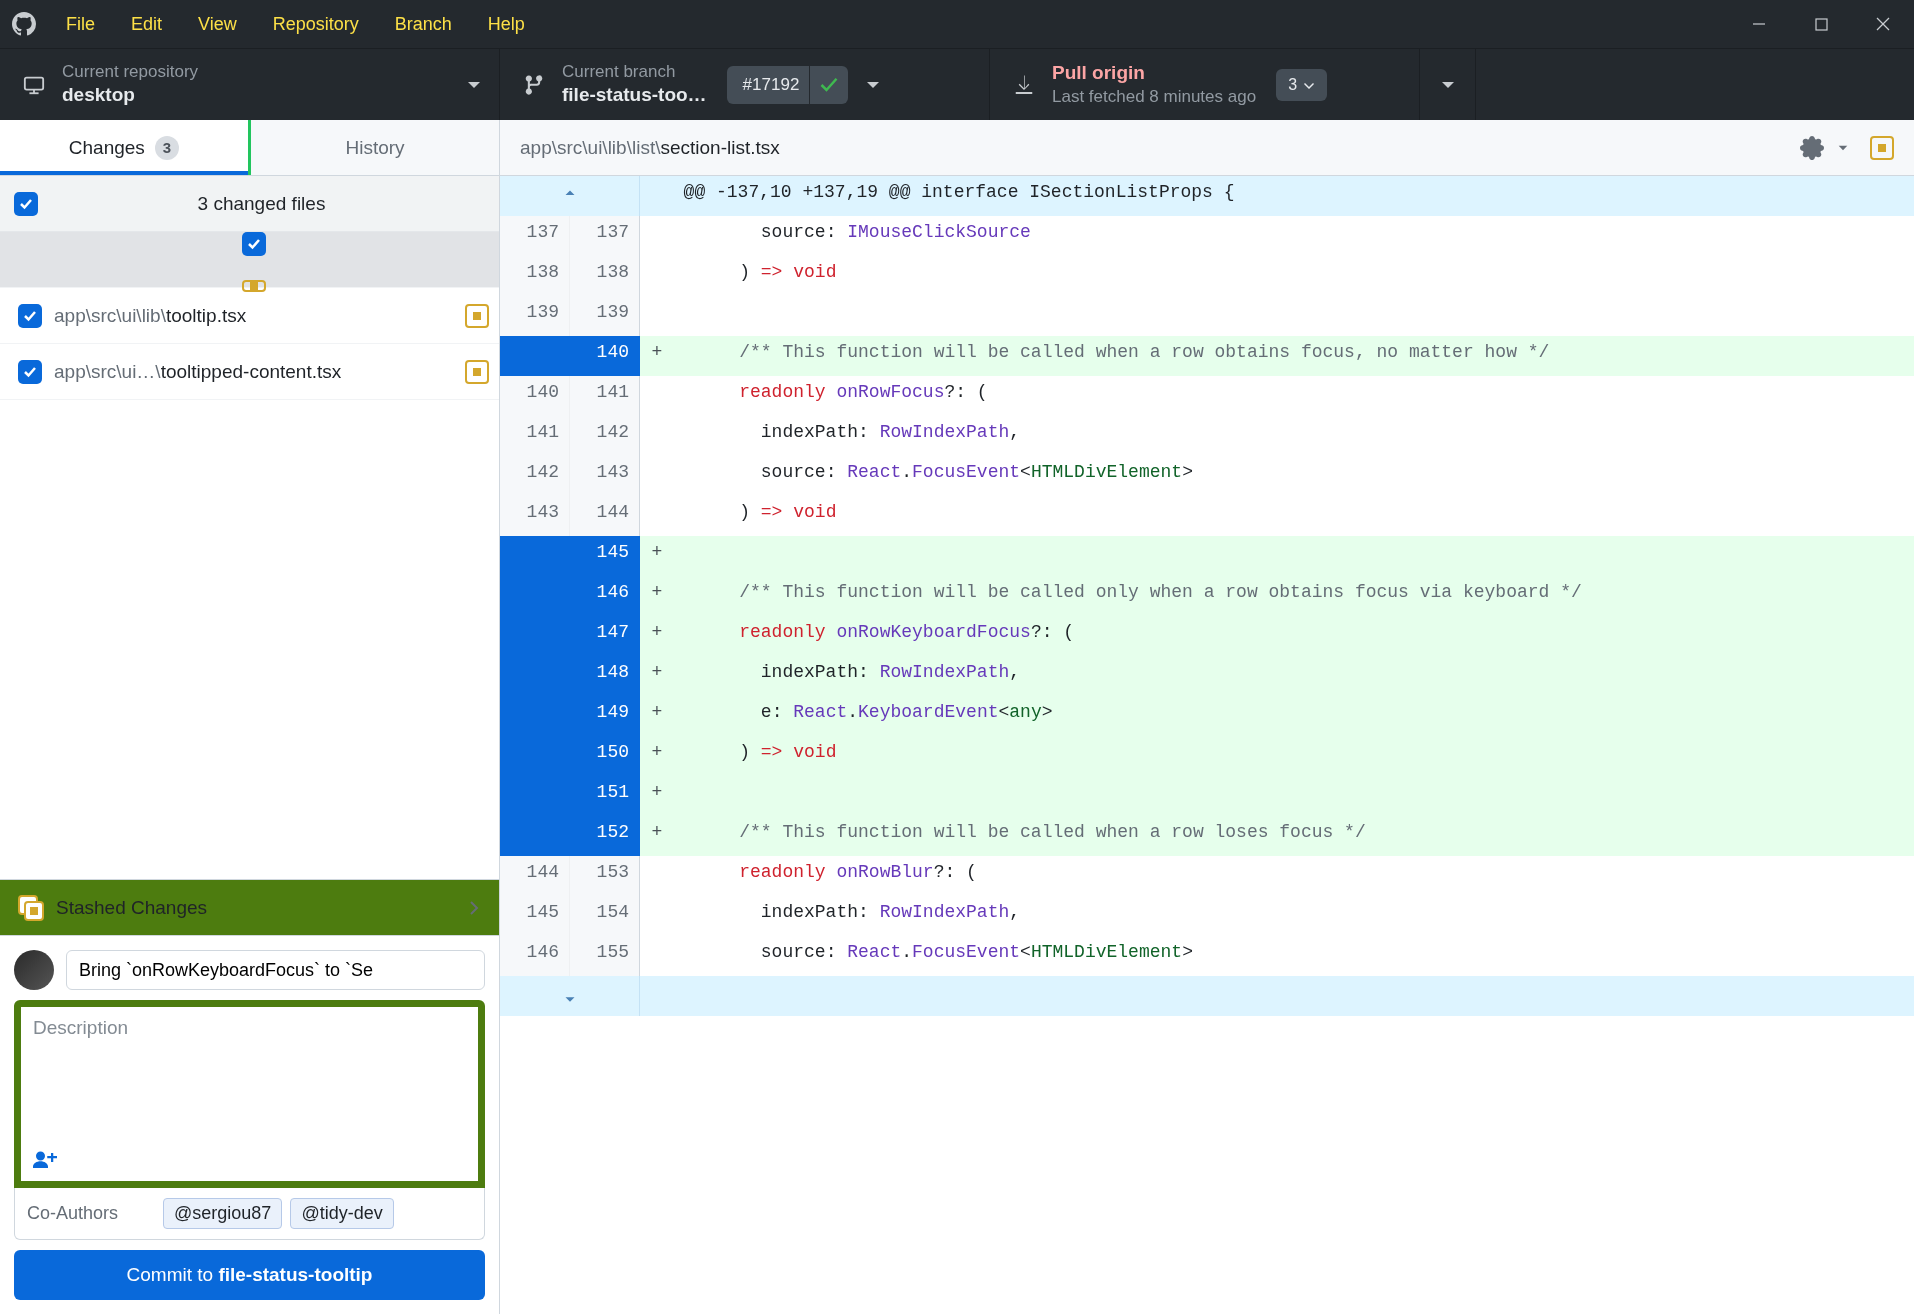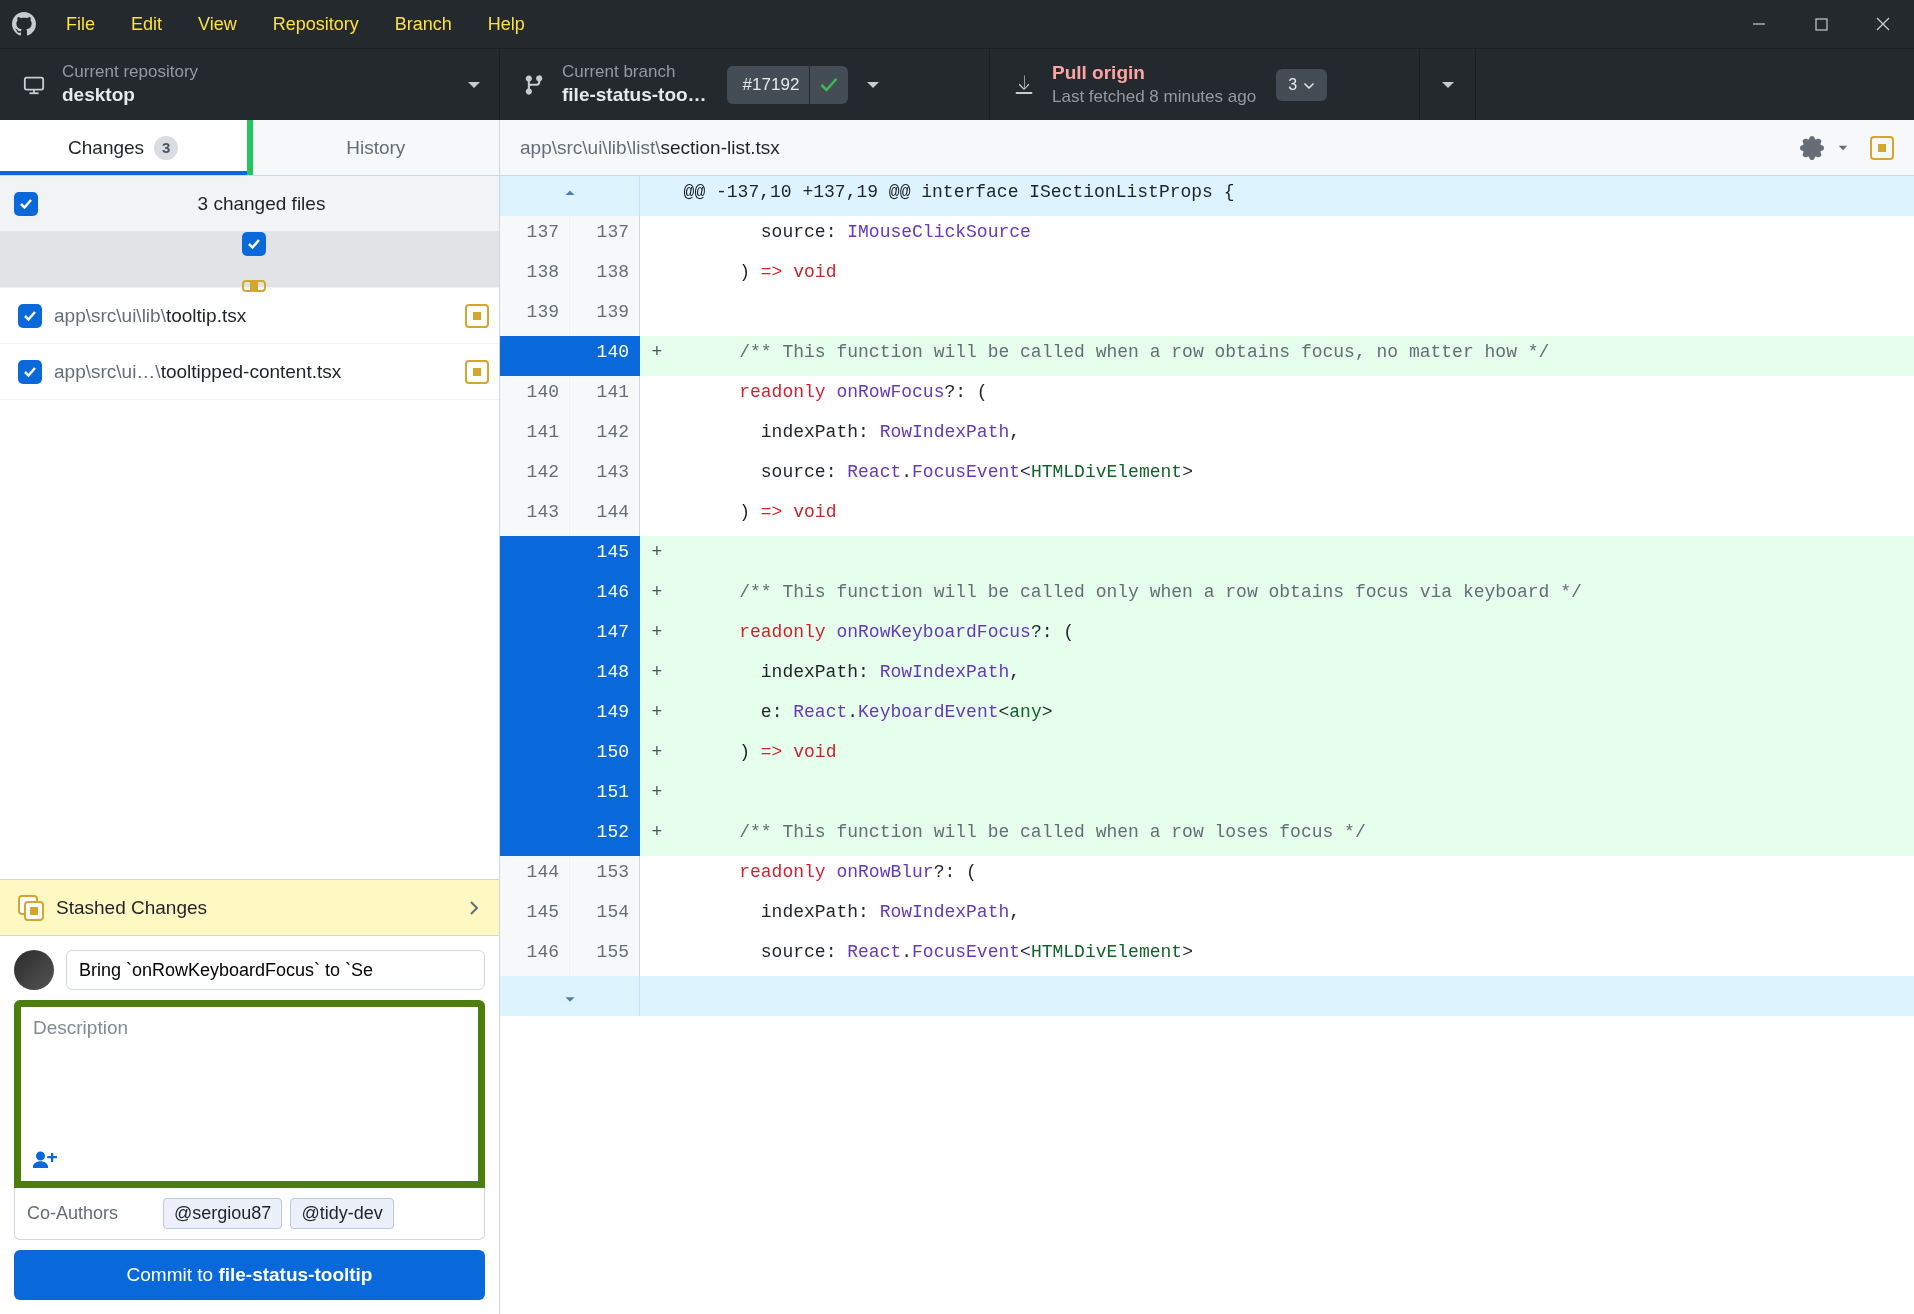--- a/index.html
+++ b/index.html
@@ -69,21 +69,21 @@
 
 .main { display:flex; height: calc(1314px - 48px - 72px); }
 .sidebar { width: 500px; display:flex; flex-direction:column; border-right:1px solid #d0d7de; }
 .content { flex:1; display:flex; flex-direction:column; overflow:hidden; }
 
 
 .tabs { display:flex; height: 56px; border-bottom:1px solid #d0d7de; }
 .tab { flex:1; display:flex; align-items:center; justify-content:center; gap:10px; font-size:19px; color:#656d76; cursor:default; }
 .tab.active { color:#1f2328; font-weight:400; box-shadow: inset 0 -4px 0 #0969da; background:#fff; }
 .tab:not(.active){ background:#f6f8fa; border-right:1px solid #d0d7de; }
-.tab:last-child:not(.active){ border-right:none; border-left:6px solid #22c55e; }
+.tab:last-child:not(.active){ border-right:none; border-left:3px solid #22c55e; }
 .count-chip { background:#d9dde2; color:#4c525a; font-size:15px; height:24px; min-width:24px; border-radius:12px; display:inline-flex; align-items:center; justify-content:center; padding:0 8px; font-weight:600; }
 
 
 .files-head { display:flex; align-items:center; height:56px; padding:0 14px; font-size:19px; color:#1f2328; background:#f1f3f4; border-bottom:1px solid #e4e7ea;}
 .files-head .flex-center { flex:1; text-align:center; }
 
 
 .file-list { flex: 0 0 auto; }
 .file-row { display:flex; align-items:center; height:56px; padding: 0 10px 0 18px; font-size:19px; border-bottom:1px solid #f1f3f5; gap:12px;}
 .file-row.selected { background:#e1e3e6;flex-direction:column; }
@@ -92,21 +92,21 @@
 .mod-icon { width:24px; height:24px; border:2px solid #d4a72c; border-radius:4px; display:flex; align-items:center; justify-content:center; }
 .mod-icon::after { content:""; width:8px;height:8px;background:#d4a72c; }
 
 .cbx { width:24px; height:24px; border-radius:5px; background:#0969da; display:flex; align-items:center; justify-content:center; flex-shrink:0; }
 .cbx svg { color:#fff; }
 
 
 .side-fill { flex:1; }
 
 
-.stashed { height:56px; border-top:1px solid #d0d7de; display:flex; align-items:center; padding:0 18px; gap:12px; font-size:19px; background: #fef9c3; cursor:default;}
+.stashed { height:56px; border-top:1px solid #d0d7de; display:flex; align-items:center; padding:0 18px; gap:12px; font-size:19px; background: #4d7c0f; cursor:default;}
 .stashed .arrow { margin-left:auto; color:#656d76; }
 .stash-icon { width:26px; height:26px; position:relative; }
 .stash-icon .s1,.stash-icon .s2 { position:absolute; width:20px;height:20px;border:2px solid #d4a72c;border-radius:4px; background:#fff; }
 .stash-icon .s1{ top:0; left:0;} .stash-icon .s2{ top:6px; left:6px;}
 .stash-icon .s2::after{content:"";position:absolute;top:4px;left:4px;width:8px;height:8px;background:#d4a72c;}
 
 
 .commit-form { padding: 14px; display:flex; flex-direction:column; gap:10px; border-top:1px solid #d0d7de;}
 .summary-row { display:flex; gap:12px; }
 .avatar { width:40px;height:40px;border-radius:50%; background:linear-gradient(135deg,#2a2a2a,#555); flex-shrink:0;}

